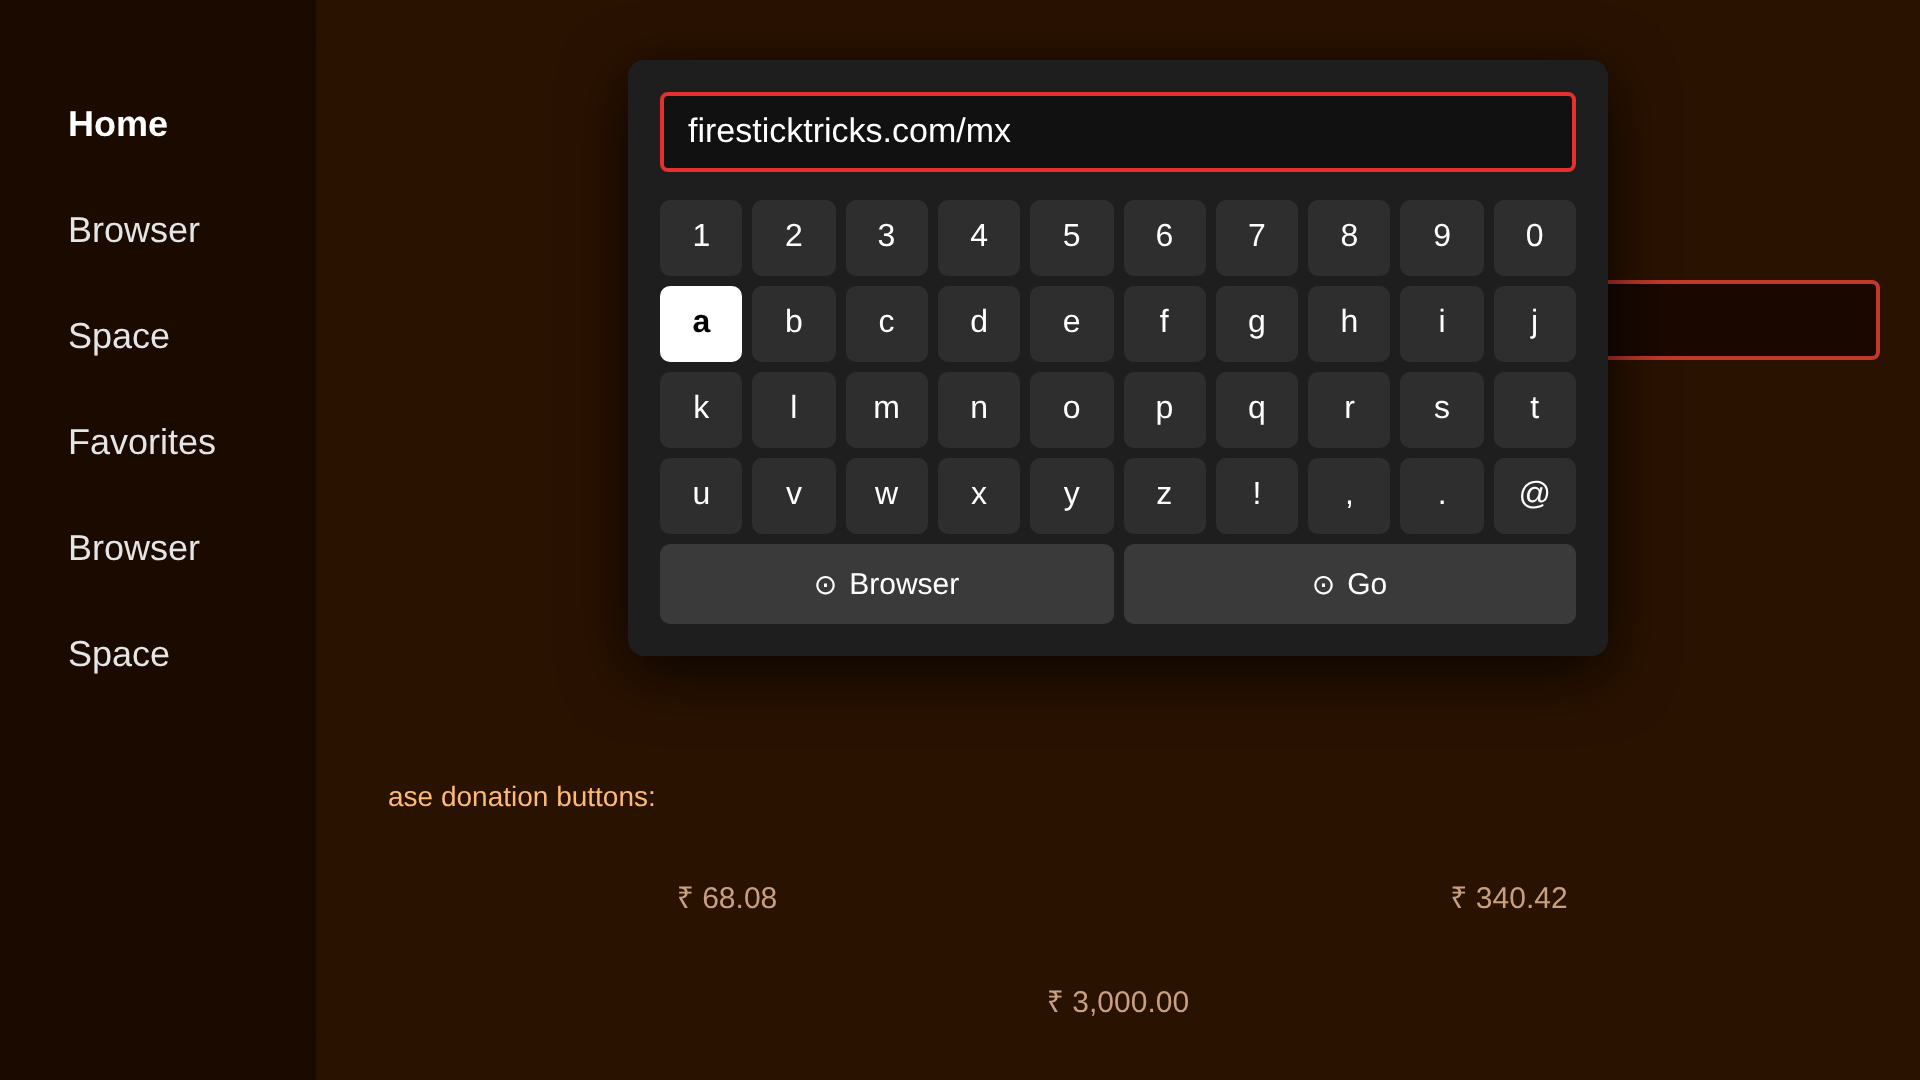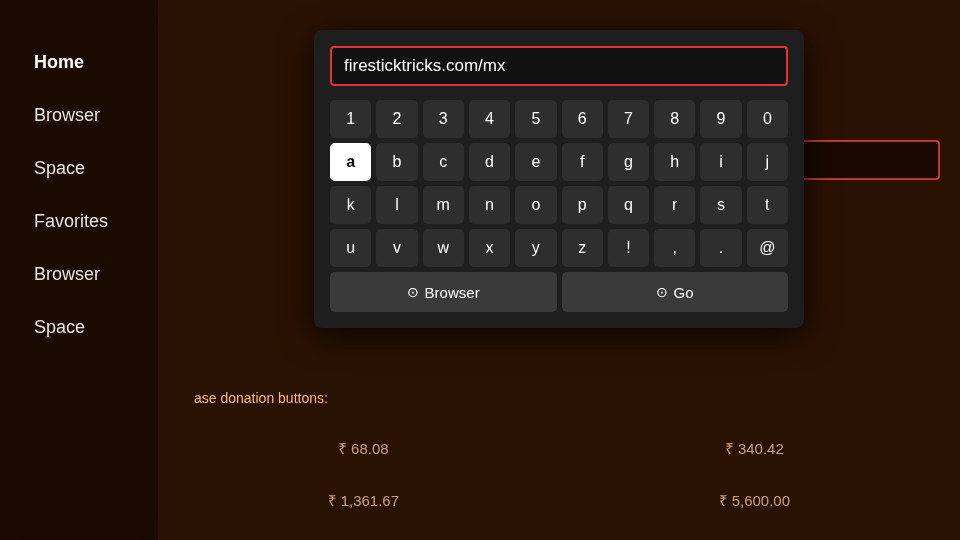--- a/index.html
+++ b/index.html
@@ -204,22 +204,21 @@
 <div class="main">
 
   <div class="bg-content">
     <div class="input-box-right"></div>
     <div class="bg-text">ase donation buttons:</div>
     <div class="bg-row">
       <div class="bg-cell">₹ 68.08</div>
       <div class="bg-cell">₹ 340.42</div>
     </div>
     <div class="bg-row">
-      <div class="bg-cell">₹ 1,361.67</div>
-      <div class="bg-cell">₹ 5,600.00</div>
+      <div class="bg-cell">₹ 3,000.00</div>
     </div>
   </div>
 
   <div class="keyboard-overlay">
 
     <div class="url-input-container">
       <span class="url-input-text">firesticktricks.com/mx</span>
     </div>
 
     <div class="kb-row">

